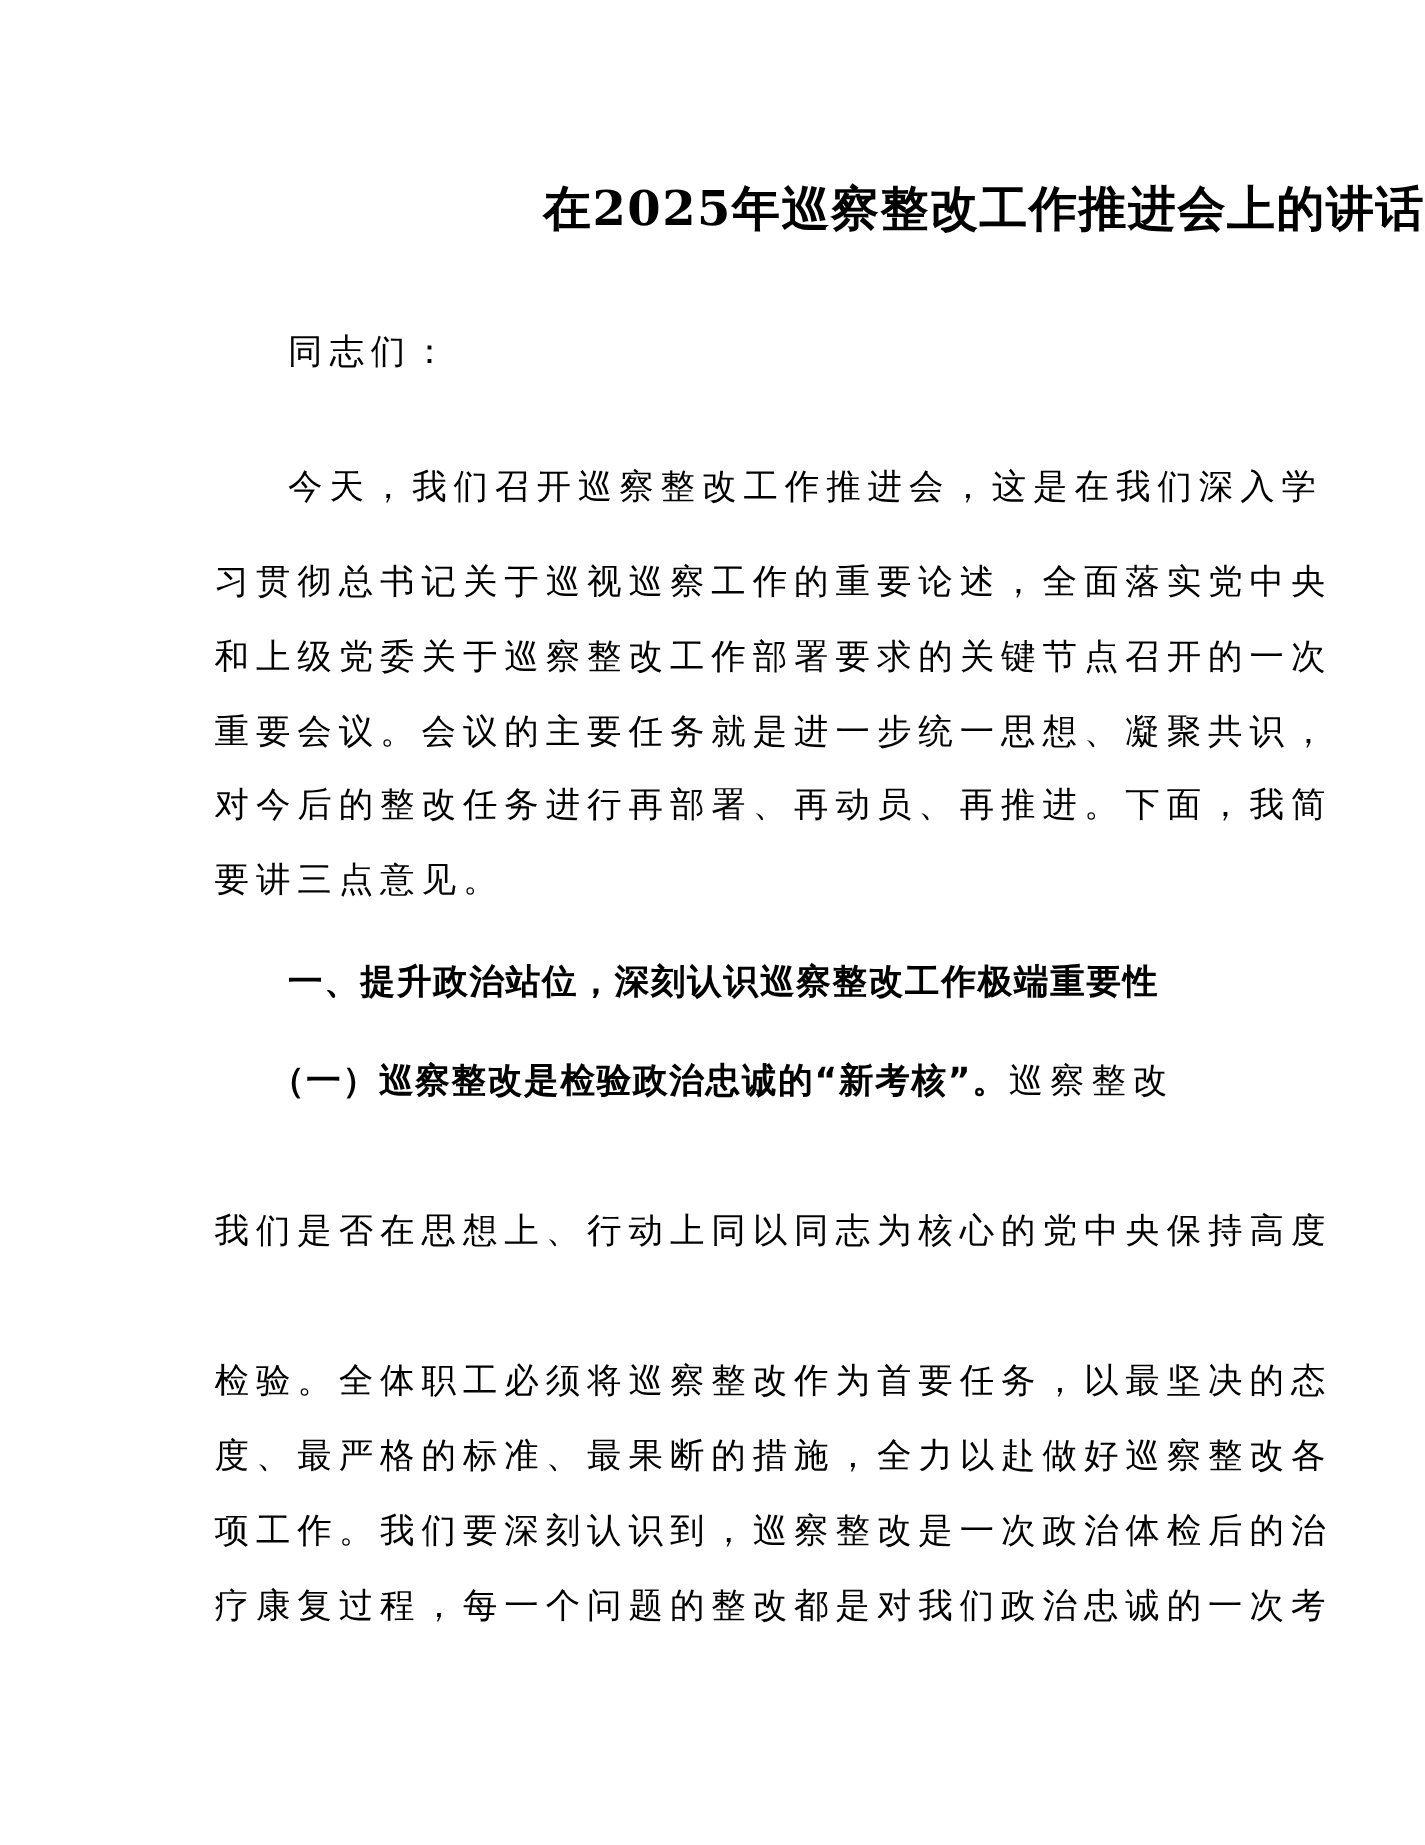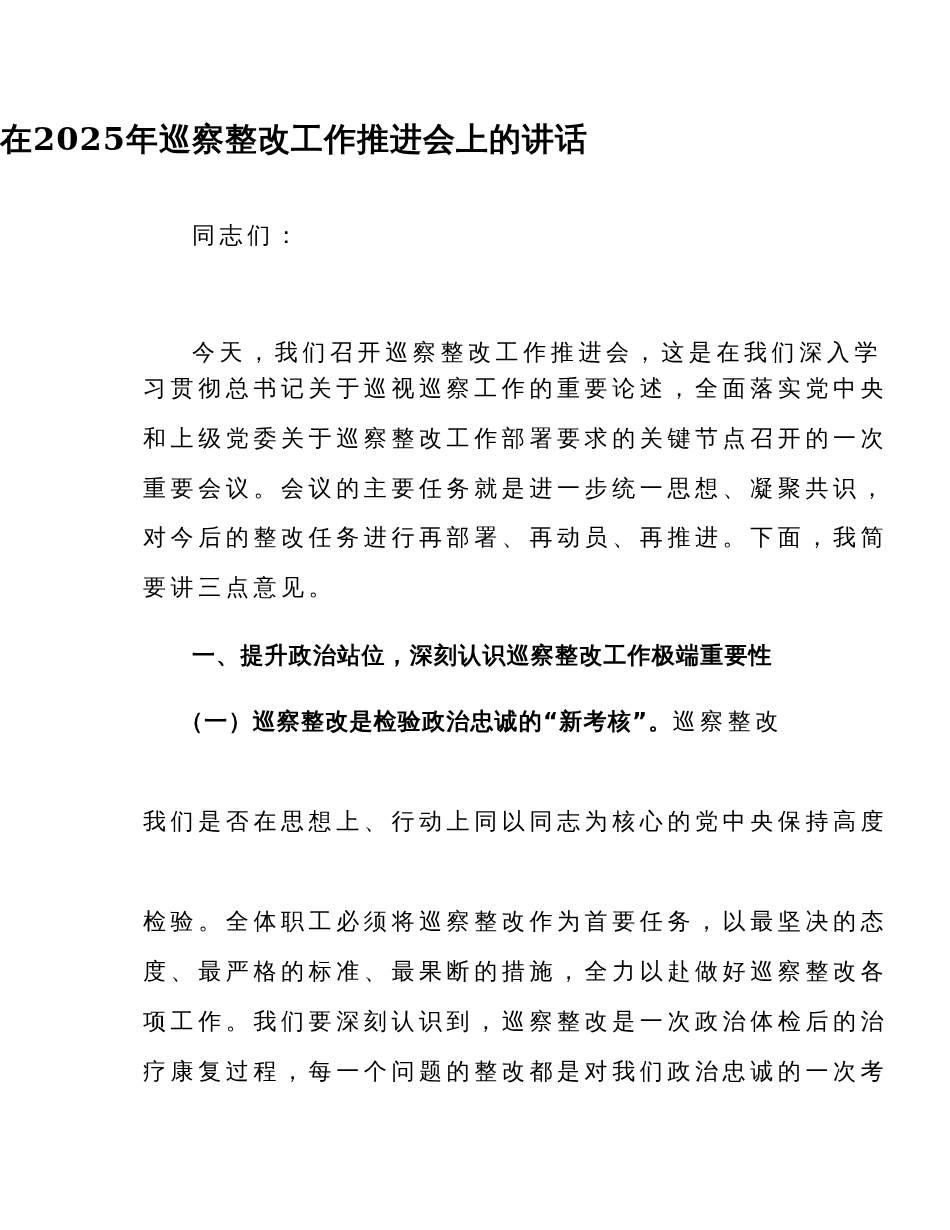--- a/index.html
+++ b/index.html
@@ -1,19 +1,19 @@
 <!DOCTYPE html>
 <html><head>
 <meta charset="utf-8">
 <style>
   html, body { margin: 0; padding: 0; background: #ffffff; }
   body { width: 950px; height: 1230px; position: relative; overflow: hidden; color: #000; }
   .page { position: absolute; left: 0; top: 0; width: 950px; height: 1230px; background: #fff; }
   .title {
-    position: absolute; left: 0; top: 117px; width: 950px; text-align: left;
+    position: absolute; left: 0; top: 117px; width: 950px; text-align: right;
     font-family: "DejaVu Serif", "Liberation Serif", serif; font-weight: bold;
     font-size: 32px; line-height: 44px; letter-spacing: 1px;
   }
   .line {
     position: absolute; left: 143px; width: 670px; white-space: nowrap;
     font-family: "DejaVu Sans", "Liberation Sans", sans-serif;
     font-size: 23px; line-height: 30px; letter-spacing: 4.6px;
   }
   .indent { left: 192px; }
   .heading { font-weight: bold; letter-spacing: 1.2px; font-family: "DejaVu Sans", sans-serif; }
@@ -21,21 +21,21 @@
   .rest { font-weight: normal; letter-spacing: 4.6px; text-align: center; }
 </style>
 </head>
 <body>
 
 <div class="page">
   <div class="title">在2025年巡察整改工作推进会上的讲话</div>
 
   <div class="line indent" style="top:220px">同志们：</div>
 
-  <div class="line indent" style="top:337px">今天，我们召开巡察整改工作推进会，这是在我们深入学</div>
+  <div class="line indent" style="top:310px">今天，我们召开巡察整改工作推进会，这是在我们深入学</div>
   <div class="line" style="top:373px">习贯彻总书记关于巡视巡察工作的重要论述，全面落实党中央</div>
   <div class="line" style="top:473px">重要会议。会议的主要任务就是进一步统一思想、凝聚共识，</div>
   <div class="line" style="top:423px">和上级党委关于巡察整改工作部署要求的关键节点召开的一次</div>
   <div class="line" style="top:522px">对今后的整改任务进行再部署、再动员、再推进。下面，我简</div>
   <div class="line indent heading" style="top:640px">一、提升政治站位，深刻认识巡察整改工作极端重要性</div>
 
   <div class="line" style="top:572px">要讲三点意见。</div>
 
   <div class="line" style="top:706px; left:180px">
     <span class="sub-bold">（一）巡察整改是检验政治忠诚的“新考核”。</span><span class="rest">巡察整改</span>

